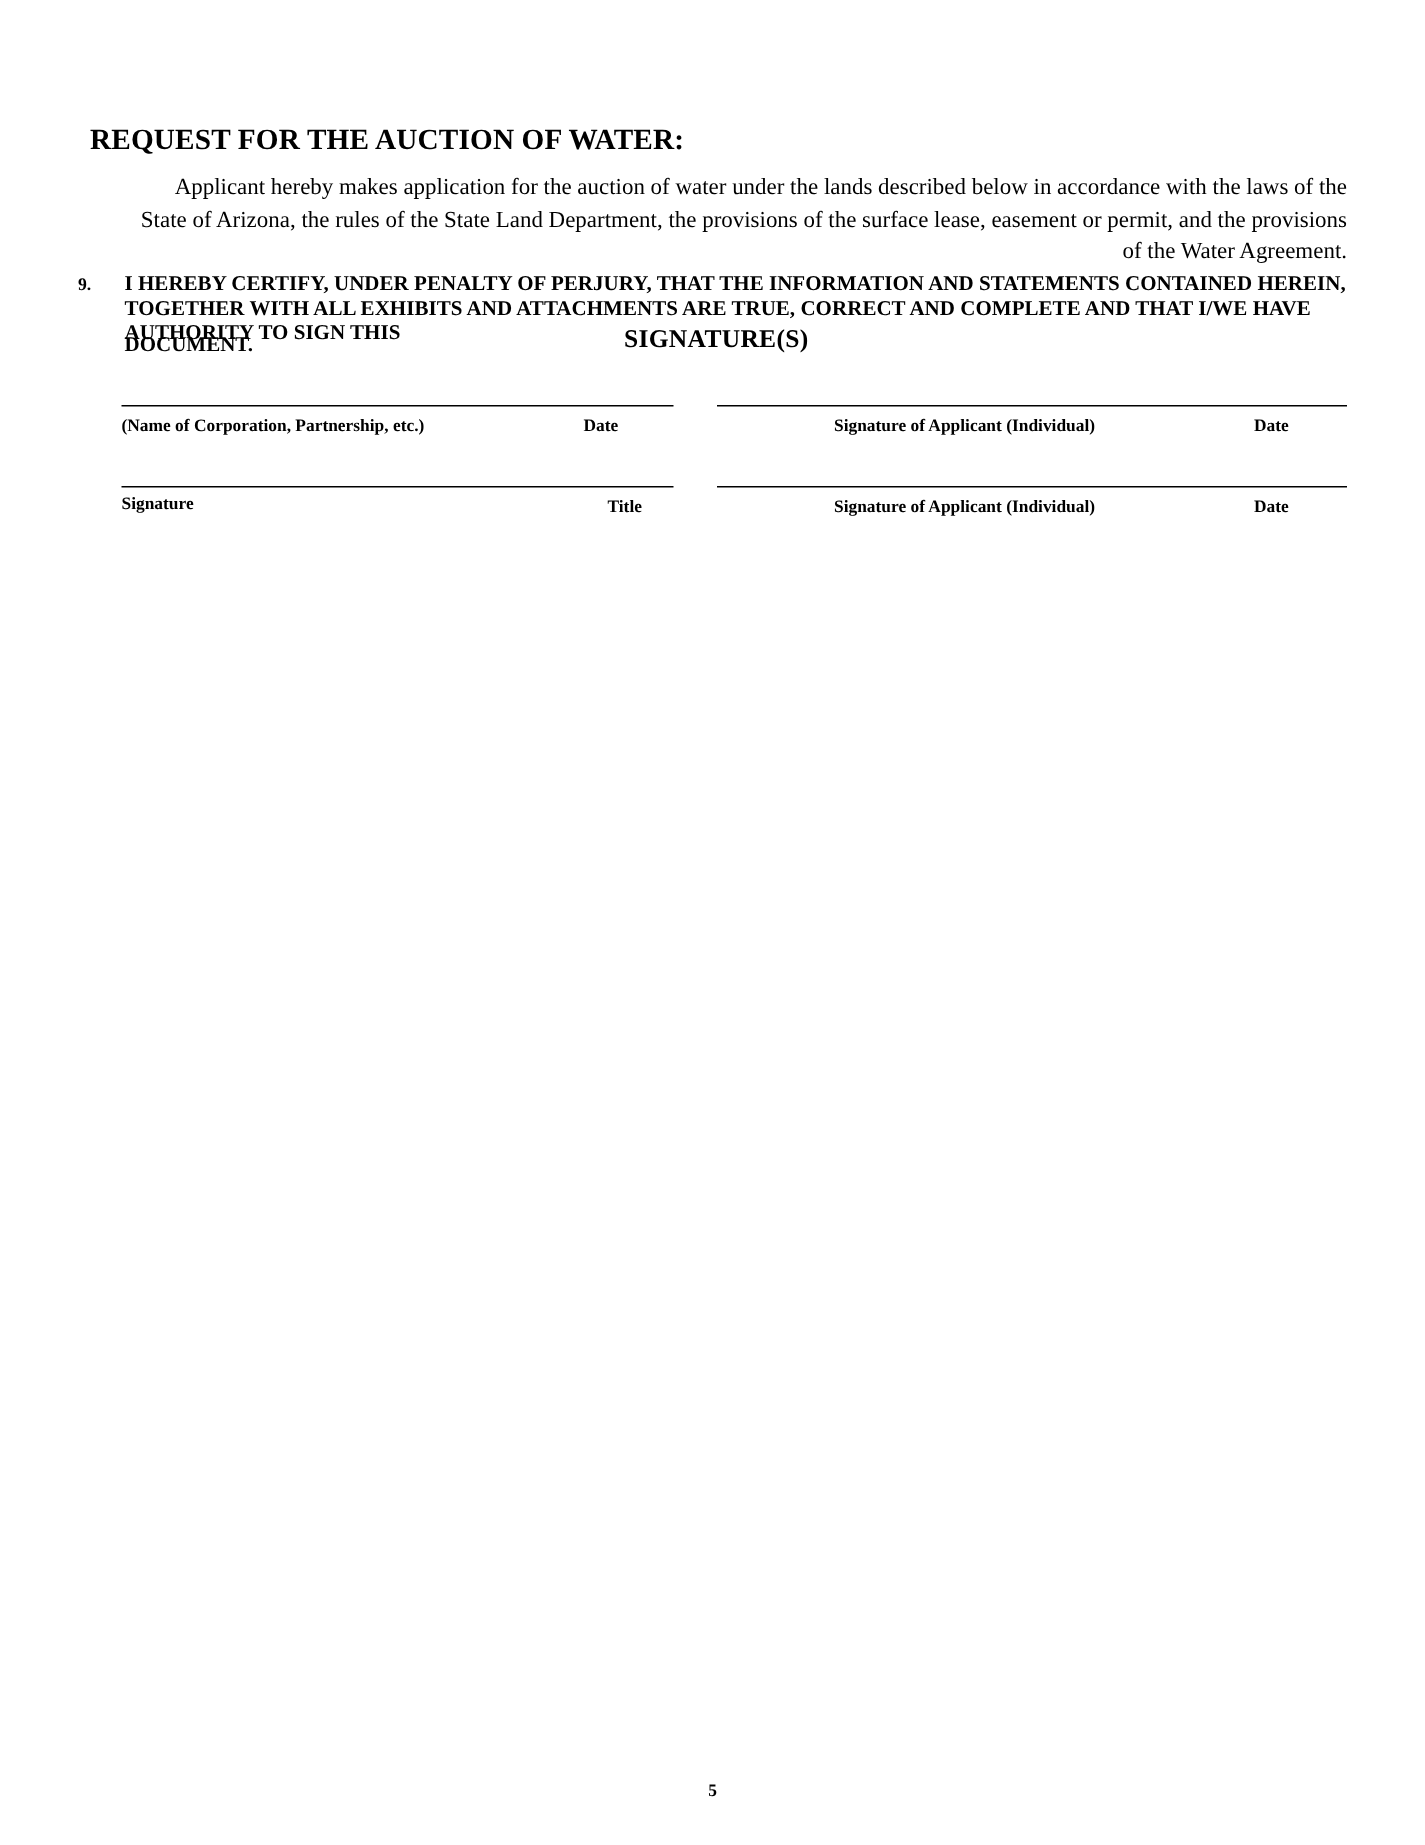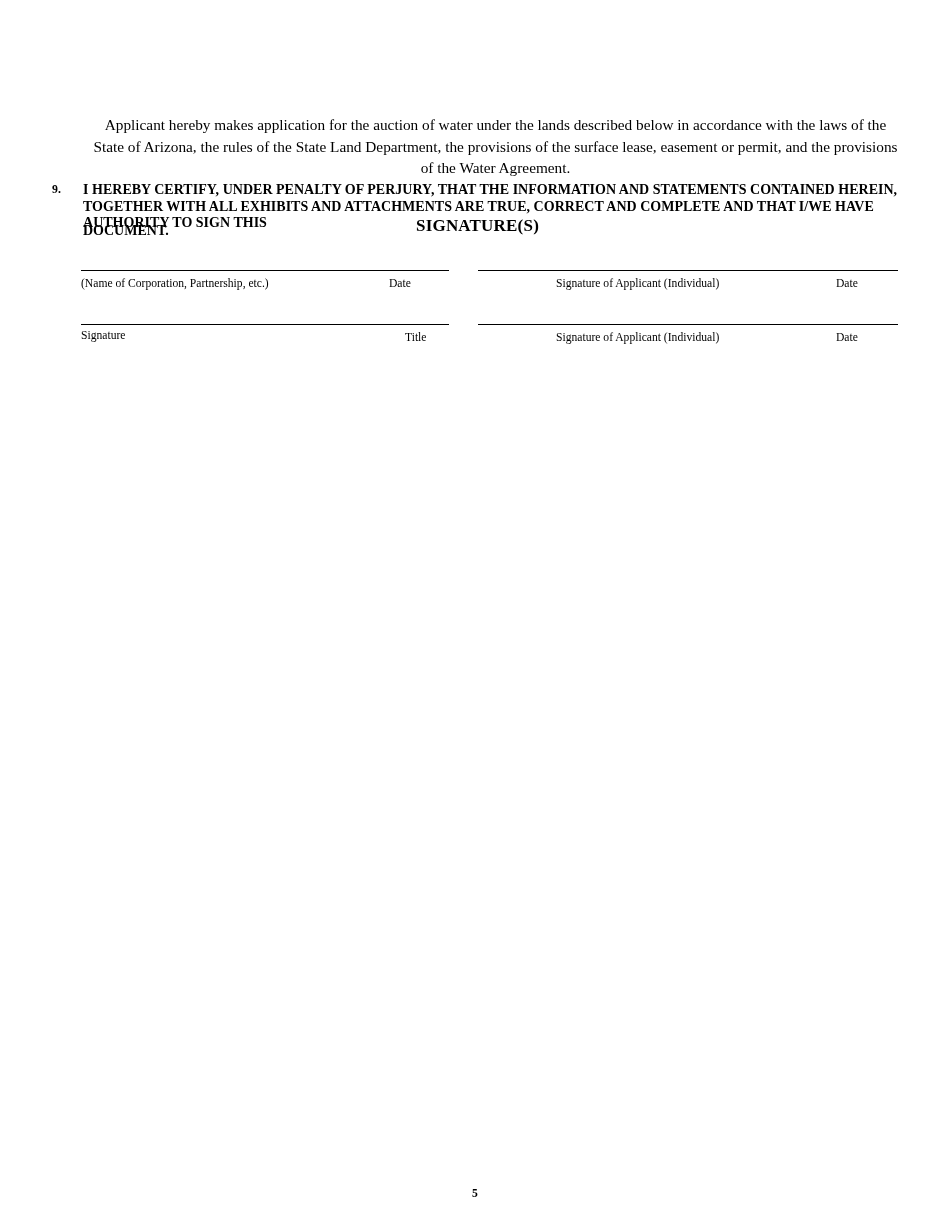--- a/index.html
+++ b/index.html
@@ -32,21 +32,21 @@
     letter-spacing: 0.1px;
   }
 
   .intro-paragraph {
     position: absolute;
     left: 93px;
     top: 99px;
     width: 805px;
     font-size: 15.3px;
     line-height: 21.5px;
-    text-align: center;
+    text-align: right;
   }
 
   
   .certify-block {
     position: absolute;
     left: 52px;
     top: 182px;
     width: 846px;
   }
   .certify-number {
@@ -83,21 +83,21 @@
   }
   .sig-line {
     position: absolute;
     top: 0;
     border-bottom: 1px solid #000000;
     height: 0;
   }
   .sig-label {
     position: absolute;
     font-size: 11.6px;
-    font-weight: normal;
+    font-weight: bold;
     white-space: nowrap;
   }
 
   
   .r1-left-line  { left: 81px;  top: 270px; width: 368px; }
   .r1-right-line { left: 478px; top: 270px; width: 420px; }
   .r1-lbl-a { left: 81px;  top: 277px; }
   .r1-lbl-b { left: 389px; top: 277px; }
   .r1-lbl-c { left: 556px; top: 277px; }
   .r1-lbl-d { left: 836px; top: 277px; }
@@ -119,20 +119,21 @@
     text-align: center;
     font-size: 11.6px;
     font-weight: bold;
   }
 </style>
 </head>
 <body>
 
 <div class="page">
 
+  <h1 class="section-heading">REQUEST FOR THE AUCTION OF WATER:</h1>
 
   <p class="intro-paragraph">Applicant hereby makes application for the auction of water under the lands described below in accordance with the laws of the State of Arizona, the rules of the State Land Department, the provisions of the surface lease, easement or permit, and the provisions of the Water Agreement.</p>
 
   <div class="certify-block">
     <span class="certify-number">9.</span>
     <span class="certify-text">I HEREBY CERTIFY, UNDER PENALTY OF PERJURY, THAT THE INFORMATION AND STATEMENTS CONTAINED HEREIN, TOGETHER WITH ALL EXHIBITS AND ATTACHMENTS ARE TRUE, CORRECT AND COMPLETE AND THAT I/WE HAVE AUTHORITY TO SIGN THIS</span>
     <span class="certify-doc">DOCUMENT.</span>
   </div>
 
   <div class="signatures-title">SIGNATURE(S)</div>

